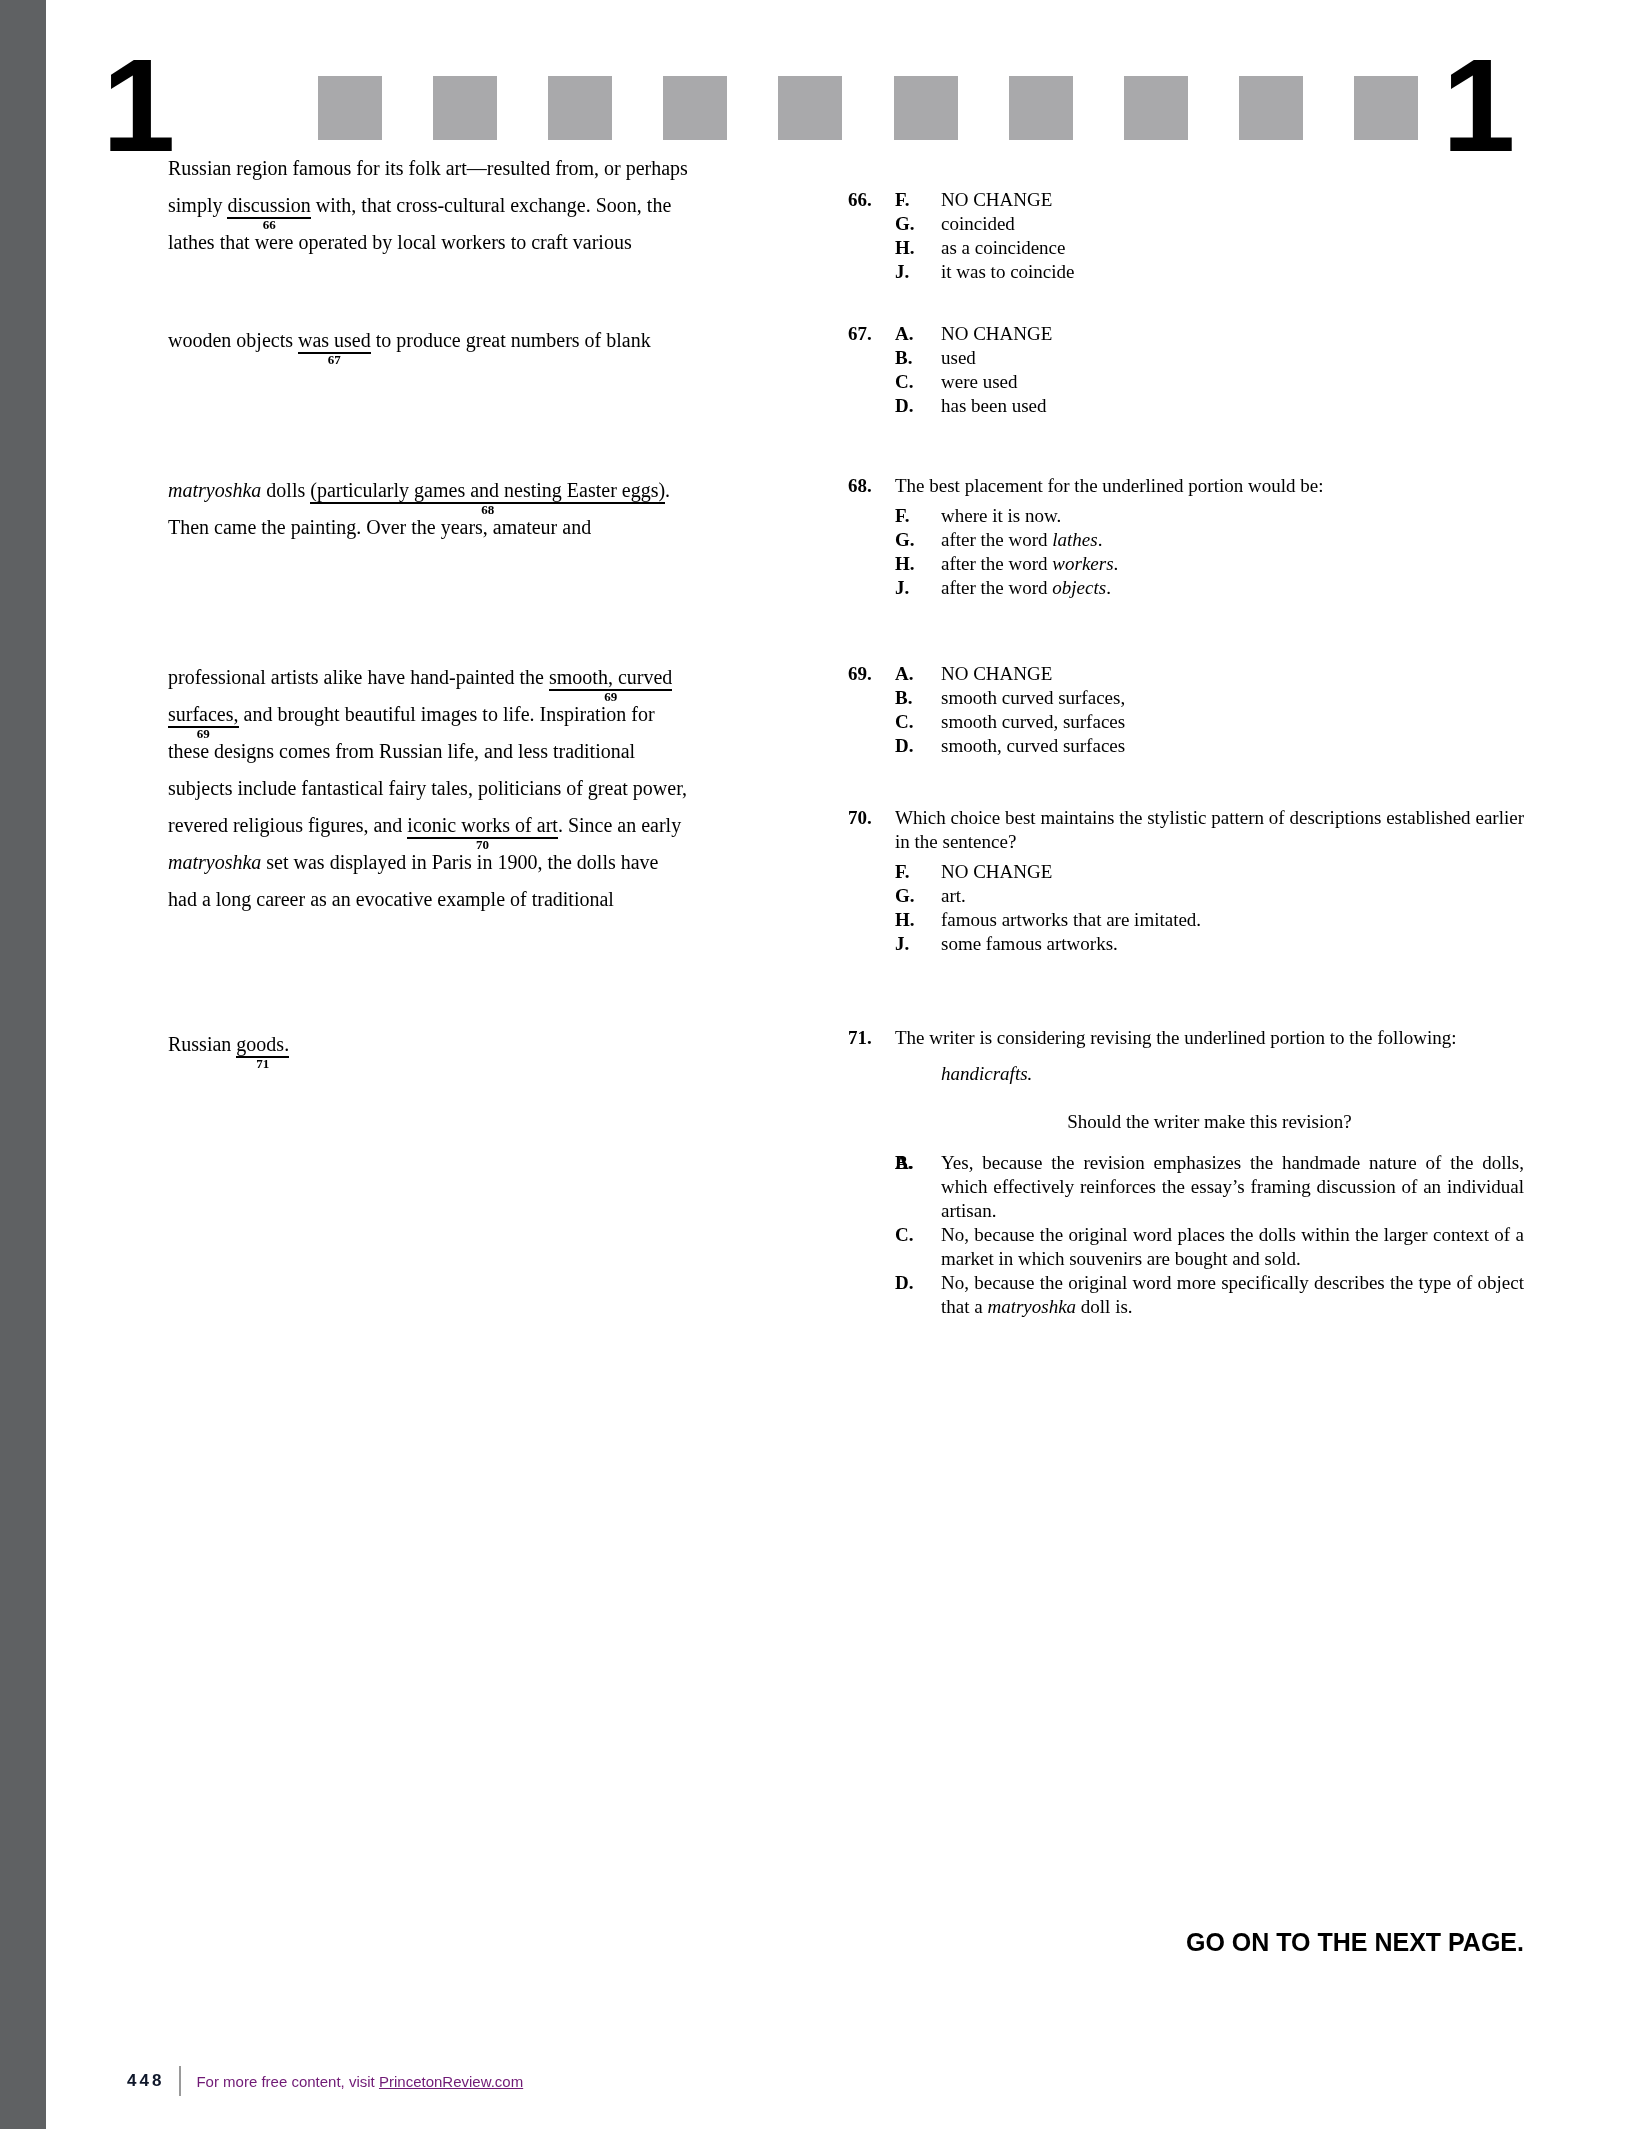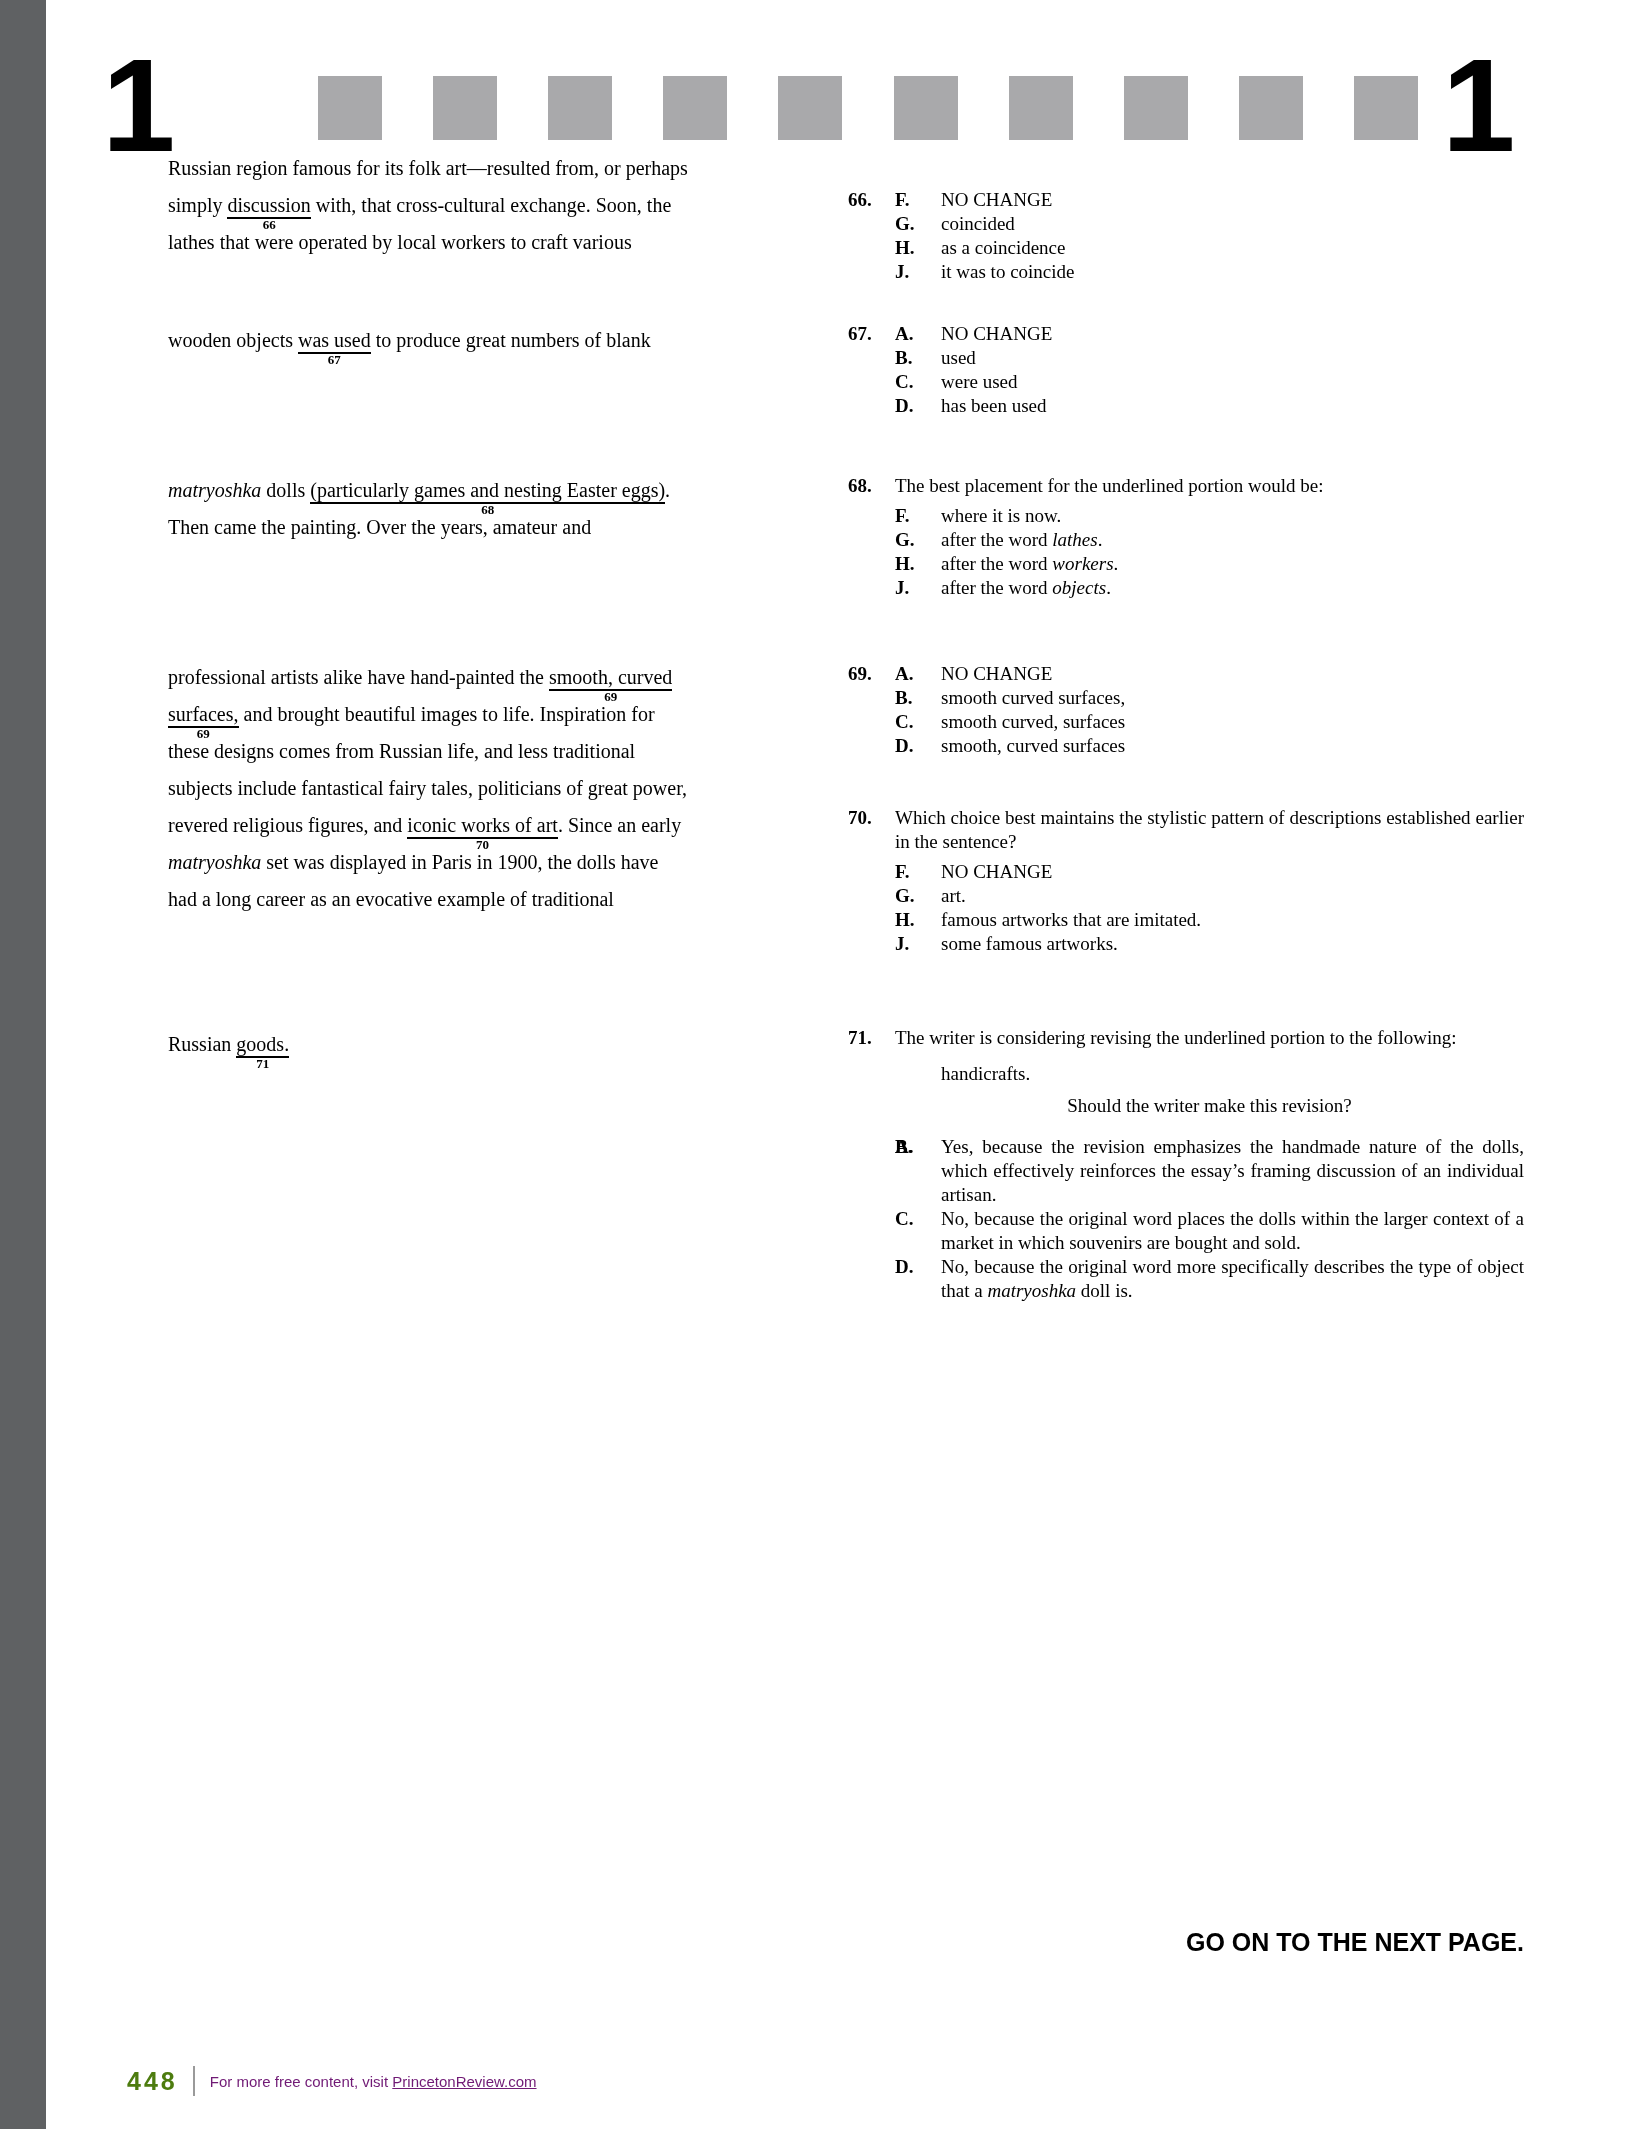--- a/index.html
+++ b/index.html
@@ -53,36 +53,36 @@
   
   .q {
     position: absolute; left: 848px; width: 676px;
     font-size: 19px; line-height: 24px;
   }
   .qnum { position: absolute; left: 0; top: 0; font-weight: bold; }
   .qbody { margin-left: 47px; }
   .stem { text-align: justify; margin-bottom: 6px; }
   .opt { position: relative; padding-left: 46px; text-align: justify; }
   .opt .letter { position: absolute; left: 0; font-weight: bold; }
-  .revision { margin: 12px 0 8px 46px; }
+  .revision { margin: 12px 0 24px 46px; font-style: italic; }
   .stem2 { margin-bottom: 17px; text-align: center; }
 
   
   .goon {
     position: absolute; left: 848px; top: 1928px; width: 676px;
     text-align: right;
     font-family: "Liberation Sans", sans-serif;
     font-weight: bold; font-size: 25px;
   }
   .footer {
     position: absolute; left: 127px; top: 2066px;
     display: flex; align-items: center;
     font-family: "Liberation Sans", sans-serif;
   }
-  .footer .pnum { font-weight: bold; font-size: 25px; letter-spacing: 3px; color: #4d7c0f; }
+  .footer .pnum { font-weight: bold; font-size: 17px; letter-spacing: 3px; color: #0f172a; }
   .footer .divider { width: 2px; height: 30px; background: #9a9a9a; margin: 0 15px; }
   .footer .ftext { font-size: 15px; color: #701a75; }
   .footer .flink { text-decoration: underline; }
   i { font-style: italic; }
 </style>
 </head>
 <body>
 
 <div class="page">
 

